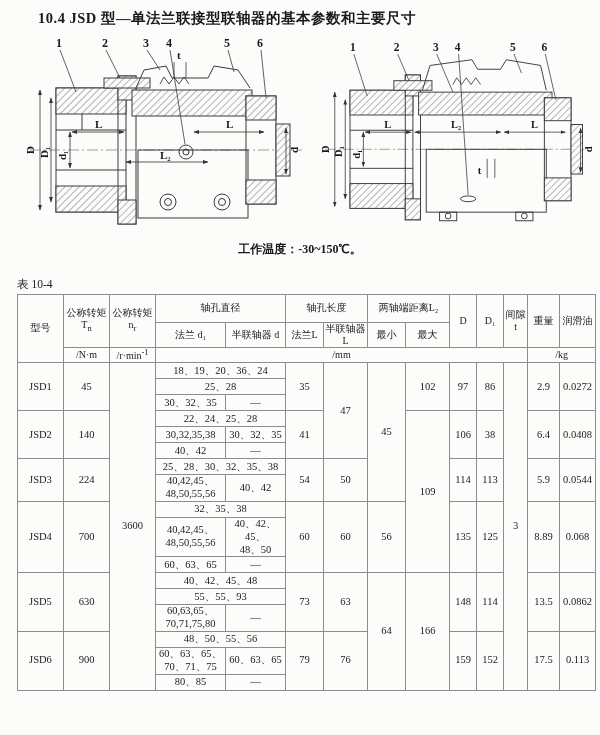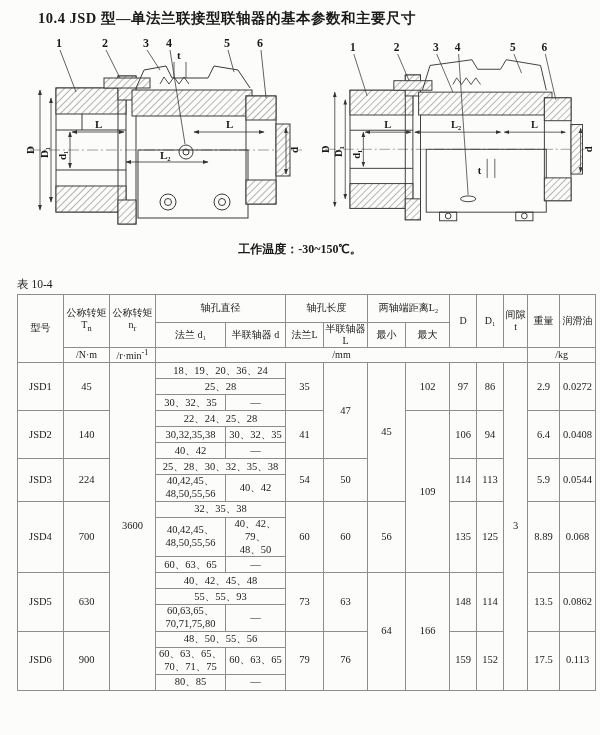--- a/index.html
+++ b/index.html
@@ -268,21 +268,21 @@
         <td>—</td>
       </tr>
 
       <tr>
         <td rowspan="3">JSD2</td>
         <td rowspan="3">140</td>
         <td colspan="2">22、24、25、28</td>
         <td rowspan="3">41</td>
         <td rowspan="8">109</td>
         <td rowspan="3">106</td>
-        <td rowspan="3">94</td>
+        <td rowspan="3">38</td>
         <td rowspan="3">6.4</td>
         <td rowspan="3">0.0408</td>
       </tr>
       <tr>
         <td>30,32,35,38</td>
         <td>30、32、35</td>
       </tr>
       <tr>
         <td>40、42</td>
         <td>—</td>
@@ -313,21 +313,21 @@
         <td rowspan="3">60</td>
         <td rowspan="3">56</td>
         <td rowspan="3">135</td>
         <td rowspan="3">125</td>
         <td rowspan="3">8.89</td>
         <td rowspan="3">0.068</td>
       </tr>
       <tr>
         <td class="ml">40,42,45、
 48,50,55,56</td>
-        <td class="ml">40、42、79、
+        <td class="ml">40、42、45、
 48、50</td>
       </tr>
       <tr>
         <td>60、63、65</td>
         <td>—</td>
       </tr>
 
       <tr>
         <td rowspan="3">JSD5</td>
         <td rowspan="3">630</td>

